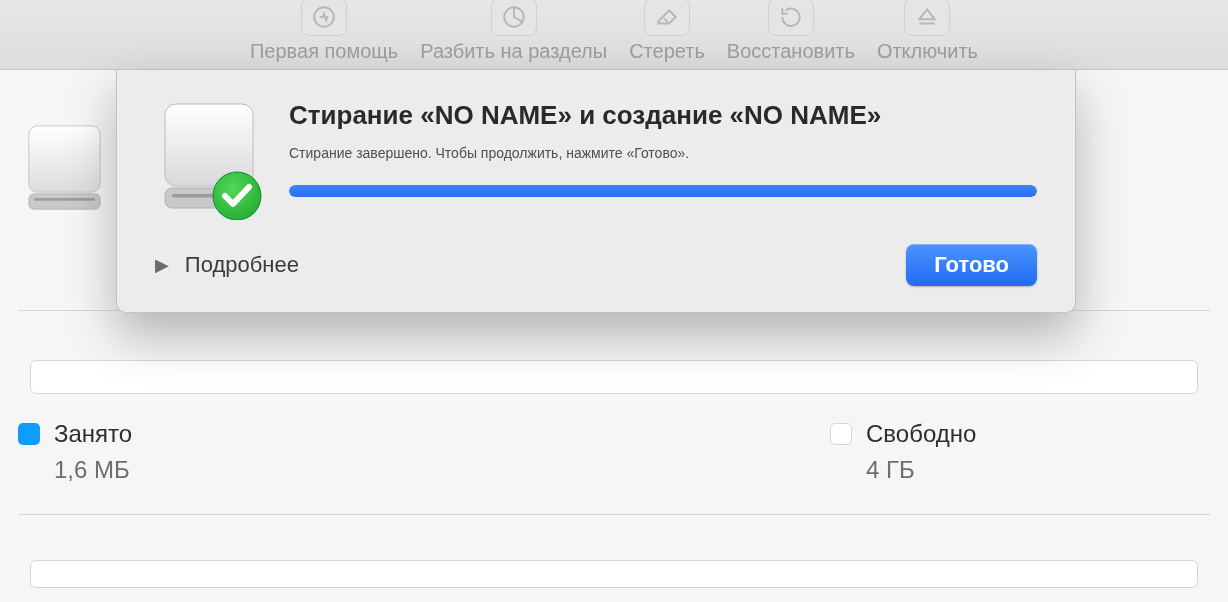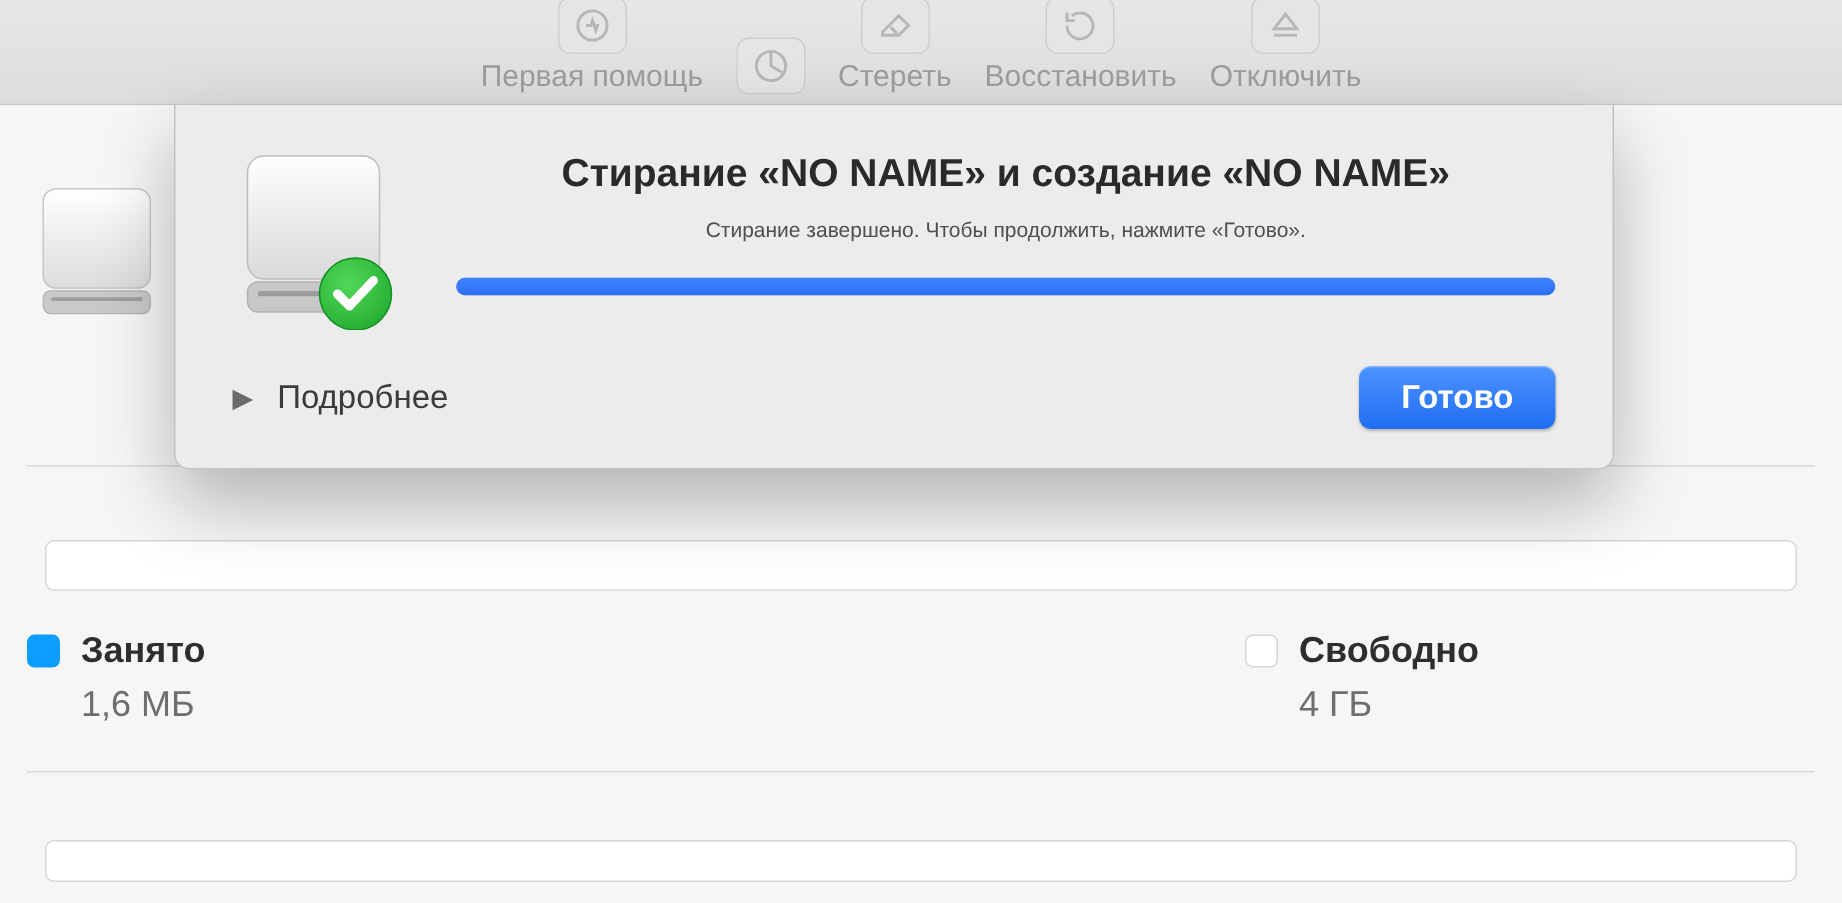--- a/index.html
+++ b/index.html
@@ -90,21 +90,21 @@
     padding: 0 0 30px 0;
   }
   .usage-col { flex: 1; }
   .usage-col:last-child { flex: 0 0 380px; }
   .legend-row { display: flex; align-items: center; gap: 14px; margin-bottom: 8px; }
   .swatch {
     width: 22px; height: 22px; border-radius: 5px;
   }
   .swatch.blue { background: #0f9cff; }
   .swatch.white { background: #fff; border: 1px solid #d7d6d8; }
-  .legend-label { font-size: 24px; font-weight: 700; color: #2e2e2e; }
+  .legend-label { font-size: 24px; font-weight: 400; color: #2e2e2e; }
   .legend-value { font-size: 24px; color: #6e6d70; margin-left: 36px; margin-top: 2px; }
 
   .bottom-bar {
     position: absolute;
     left: 30px;
     right: 30px;
     bottom: 14px;
     height: 28px;
     background: #fff;
     border: 1px solid #d7d6d8;
@@ -118,21 +118,21 @@
     left: 116px;
     width: 960px;
     background: #ececec;
     border: 1px solid #c3c2c4;
     border-top: none;
     border-radius: 0 0 10px 10px;
     box-shadow: 0 22px 50px rgba(0,0,0,0.28);
     padding: 30px 38px 26px 38px;
     z-index: 50;
   }
-  .sheet-body { display: flex; gap: 39px; text-align: center; }
+  .sheet-body { display: flex; gap: 24px; }
   .sheet-icon { width: 110px; height: 120px; position: relative; flex-shrink: 0; }
   .sheet-text { flex: 1; }
   .sheet-title { font-size: 26px; font-weight: 700; color: #2a2a2a; margin-bottom: 14px; }
   .sheet-msg { font-size: 14px; color: #4f4f51; margin-bottom: 24px; }
   .progress {
     height: 12px;
     background: #d7d6d8;
     border-radius: 6px;
     overflow: hidden;
   }
@@ -191,20 +191,21 @@
     <span class="tb-label">Первая помощь</span>
   </div>
 
   <div class="tb-item">
     <div class="tb-icon">
       <svg viewBox="0 0 24 24">
           <circle cx="12" cy="12" r="9"></circle>
           <path d="M12 3v9l7 4"></path>
         </svg>
     </div>
+    <span class="tb-label">Разбить на разделы</span>
   </div>
 
   <div class="tb-item">
     <div class="tb-icon">
       <svg viewBox="0 0 24 24">
           <path d="M4 18h10l6-6-6-6-10 10z"></path>
           <path d="M9 13l4 4"></path>
         </svg>
     </div>
     <span class="tb-label">Стереть</span>

